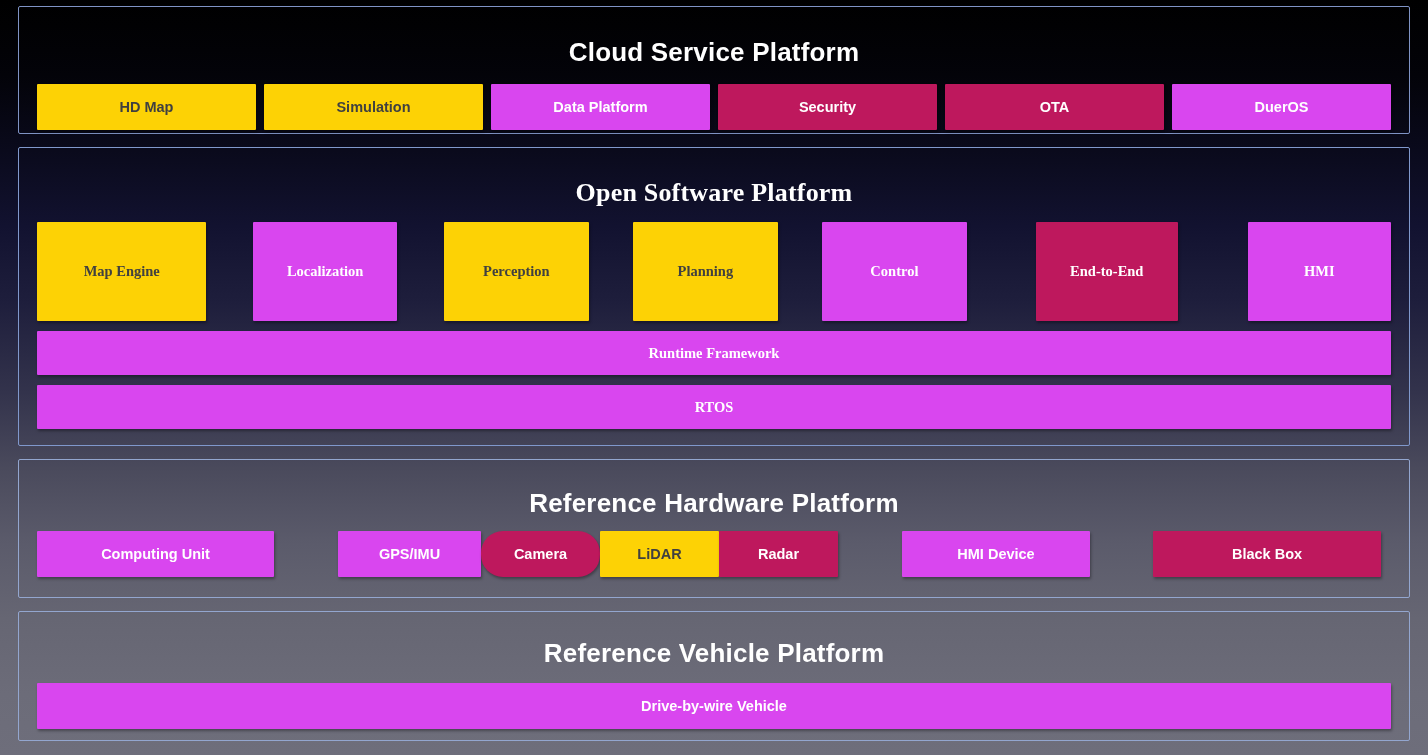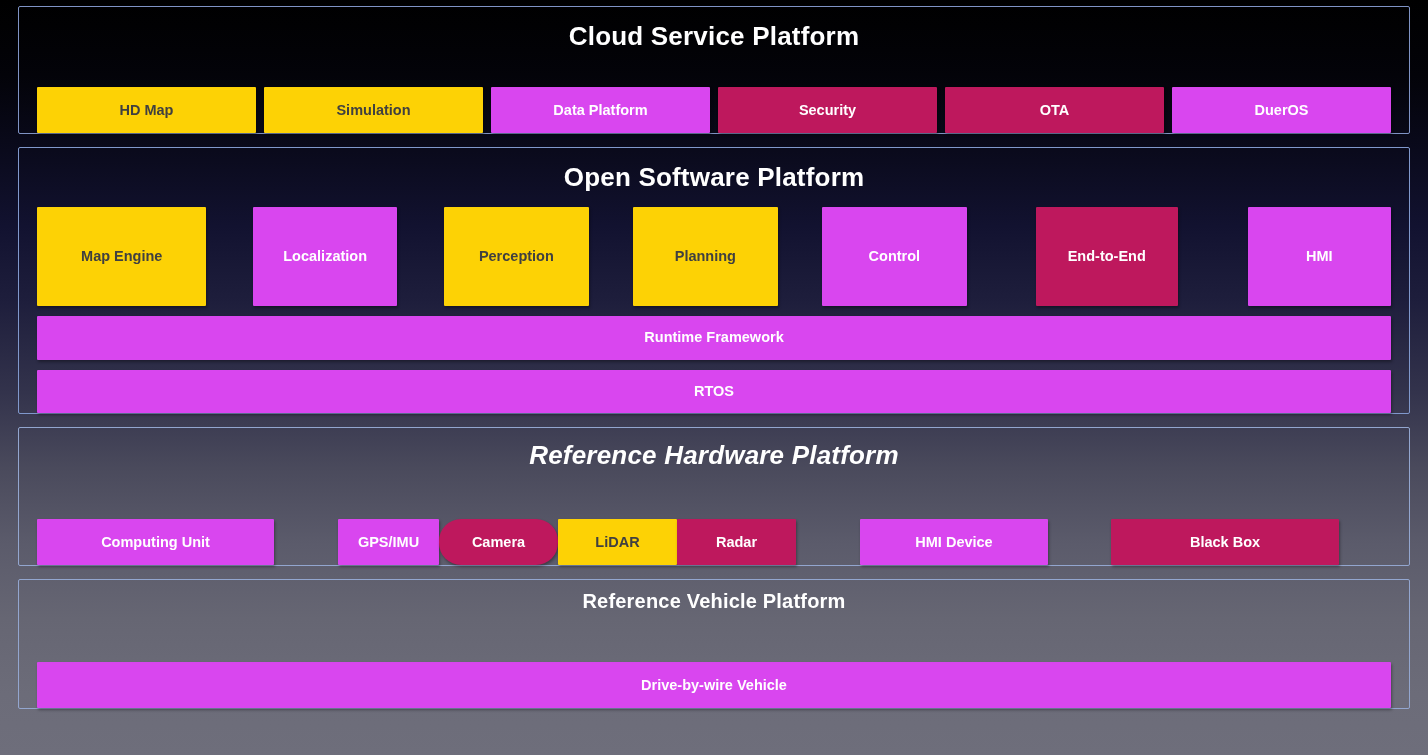--- a/index.html
+++ b/index.html
@@ -32,25 +32,25 @@
     height: 755px;
     padding: 6px 18px 10px 18px;
     display: flex;
     flex-direction: column;
     gap: 13px;
   }
 
   .layer {
     border: 1.5px solid #8fa8d4;
     border-radius: 2px;
-    padding: 0 18px;
+    padding: 16px 18px;
     position: relative;
     display: flex;
     flex-direction: column;
-    justify-content: space-between;
+    justify-content: flex-start;
   }
 
   .layer-title {
     text-align: center;
     color: #ffffff;
     font-weight: bold;
     letter-spacing: 0.2px;
   }
 
   
@@ -59,48 +59,48 @@
     border-color: #7f93c4;
   }
   .layer-cloud .layer-title {
     font-size: 26px;
     margin-top: 14px;
     margin-bottom: 16px;
   }
 
   
   .layer-software {
-    height: 267px;
+    height: 299px;
     border-color: #8098cc;
+    font-family: Liberation Serif, serif;
   }
   .layer-software .layer-title {
     font-size: 26px;
     margin-top: 14px;
     margin-bottom: 14px;
   }
 
   
   .layer-hardware {
     height: 139px;
     border-color: #93a6cf;
   }
   .layer-hardware .layer-title {
     font-size: 26px;
     margin-top: 12px;
-    margin-bottom: 30px;
-    font-style: italic;
+    margin-bottom: 12px;
   }
 
   
   .layer-vehicle {
     height: 130px;
     border-color: #93a6cf;
   }
   .layer-vehicle .layer-title {
-    font-size: 20px;
+    font-size: 26px;
     margin-top: 10px;
     margin-bottom: 14px;
   }
 
   
   .box {
     display: flex;
     align-items: center;
     justify-content: center;
     text-align: center;
@@ -187,21 +187,21 @@
 
     <div class="box c-blue bar">Runtime Framework</div>
     <div class="box c-blue bar">RTOS</div>
   </section>
 
   <section class="layer layer-hardware">
     <div class="layer-title">Reference Hardware Platform</div>
     <div class="row-hardware">
       <div class="box c-blue" style="width:237px;margin-right:64px;">Computing Unit</div>
       <div class="sensor-group">
-        <div class="box c-blue" style="width:101px;">GPS/IMU</div>
+        <div class="box c-blue" style="width:143px;">GPS/IMU</div>
         <div class="box c-red" style="width:119px;border-radius:22px;">Camera</div>
         <div class="box c-yellow" style="width:119px;">LiDAR</div>
         <div class="box c-red" style="width:119px;">Radar</div>
       </div>
       <div class="box c-blue" style="width:188px;margin-left:64px;margin-right:63px;">HMI Device</div>
       <div class="box c-red" style="width:228px;">Black Box</div>
     </div>
   </section>
 
   <section class="layer layer-vehicle">

